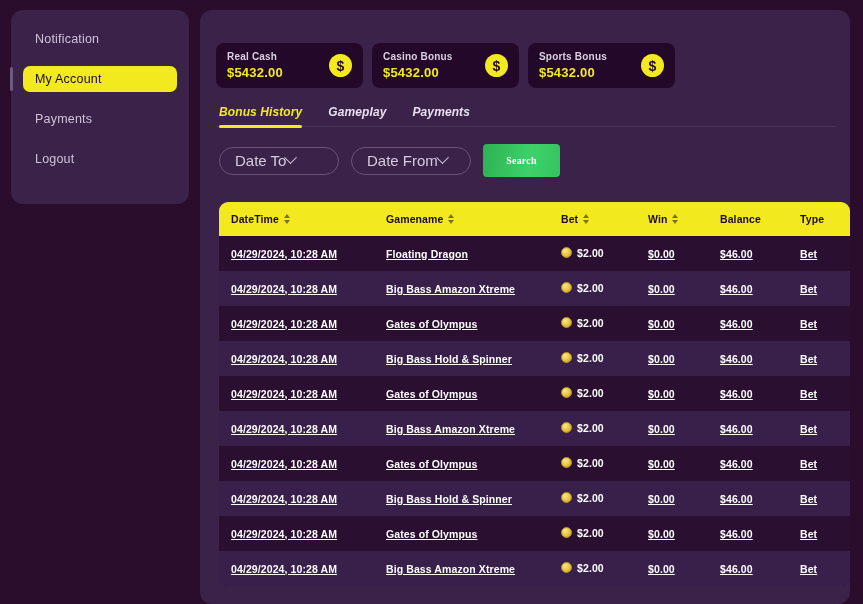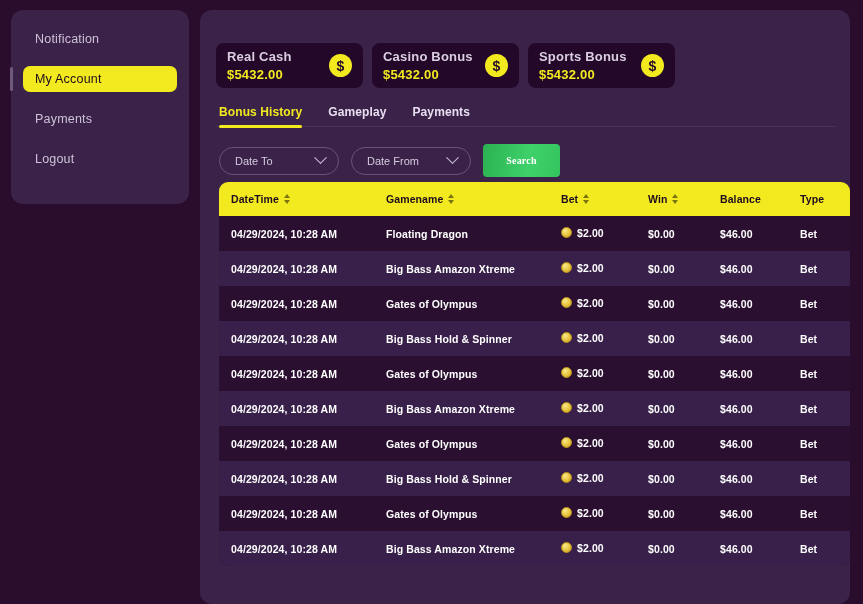--- a/index.html
+++ b/index.html
@@ -128,21 +128,21 @@
     background: #24082a;
     border-radius: 8px;
     width: 147px;
     height: 45px;
     padding: 7px 11px;
     display: flex;
     align-items: center;
     justify-content: space-between;
   }
   .bal-label {
-    font-size: 13px;
+    font-size: 10px;
     font-weight: bold;
     color: #d9cfe0;
     letter-spacing: 0.2px;
     margin-bottom: 3px;
   }
   .bal-amount {
     font-size: 13px;
     font-weight: bold;
     color: #f2ea1e;
     letter-spacing: 0.2px;
@@ -158,20 +158,21 @@
     flex: 0 0 23px;
   }
 
   
   .tabs {
     display: flex;
     gap: 26px;
     margin-top: 17px;
     border-bottom: 1px solid #4b3159;
     padding-left: 3px;
+    font-style: italic;
   }
   .tab {
     font-size: 12px;
     font-weight: bold;
     color: #e8dff0;
     padding-bottom: 7px;
     cursor: pointer;
     position: relative;
     letter-spacing: 0.1px;
   }
@@ -193,24 +194,24 @@
     padding-left: 3px;
     align-items: center;
   }
   .select-box {
     width: 120px;
     height: 28px;
     border: 1px solid #6b5279;
     border-radius: 16px;
     display: flex;
     align-items: center;
-    justify-content: space-between;
+    justify-content: flex-start;
     padding: 0 13px 0 15px;
     color: #d6cbde;
-    font-size: 11px;
+    font-size: 15px;
     cursor: pointer;
     background: transparent;
   }
   .chev {
     width: 9px; height: 9px;
     border-right: 1.6px solid #cbbfd4;
     border-bottom: 1.6px solid #cbbfd4;
     transform: rotate(45deg) translate(-2px,-2px);
   }
   .btn-search {
@@ -222,21 +223,21 @@
     color: #ffffff;
     font-size: 10px;
     font-weight: bold;
     cursor: pointer;
     font-family: Liberation Serif, serif;
     letter-spacing: 0.2px;
   }
 
   
   .table-wrap {
-    margin-top: 5px;
+    margin-top: 25px;
     margin-left: 3px;
     width: 631px;
     border-radius: 9px;
     overflow: hidden;
     background: #2b0f31;
   }
   table {
     width: 100%;
     border-collapse: collapse;
     table-layout: fixed;
@@ -270,20 +271,21 @@
   .sort-ic i.dn { border-top: 4px solid #7a720f; }
 
   tbody td {
     height: 35px;
     font-size: 10.5px;
     font-weight: bold;
     color: #ffffff;
     padding: 0 0 0 12px;
     white-space: nowrap;
     letter-spacing: 0.1px;
+    text-decoration: underline;
   }
   tbody tr:nth-child(odd)  { background: #2b0f31; }
   tbody tr:nth-child(even) { background: #38204a; }
 
   .bet-cell { display: inline-flex; align-items: center; gap: 5px; }
   .coin-sm {
     width: 11px; height: 11px;
     border-radius: 50%;
     background: radial-gradient(circle at 35% 30%, #f7e98a 0%, #e8c43c 55%, #c49a22 100%);
     border: 0.5px solid #b58f1c;

